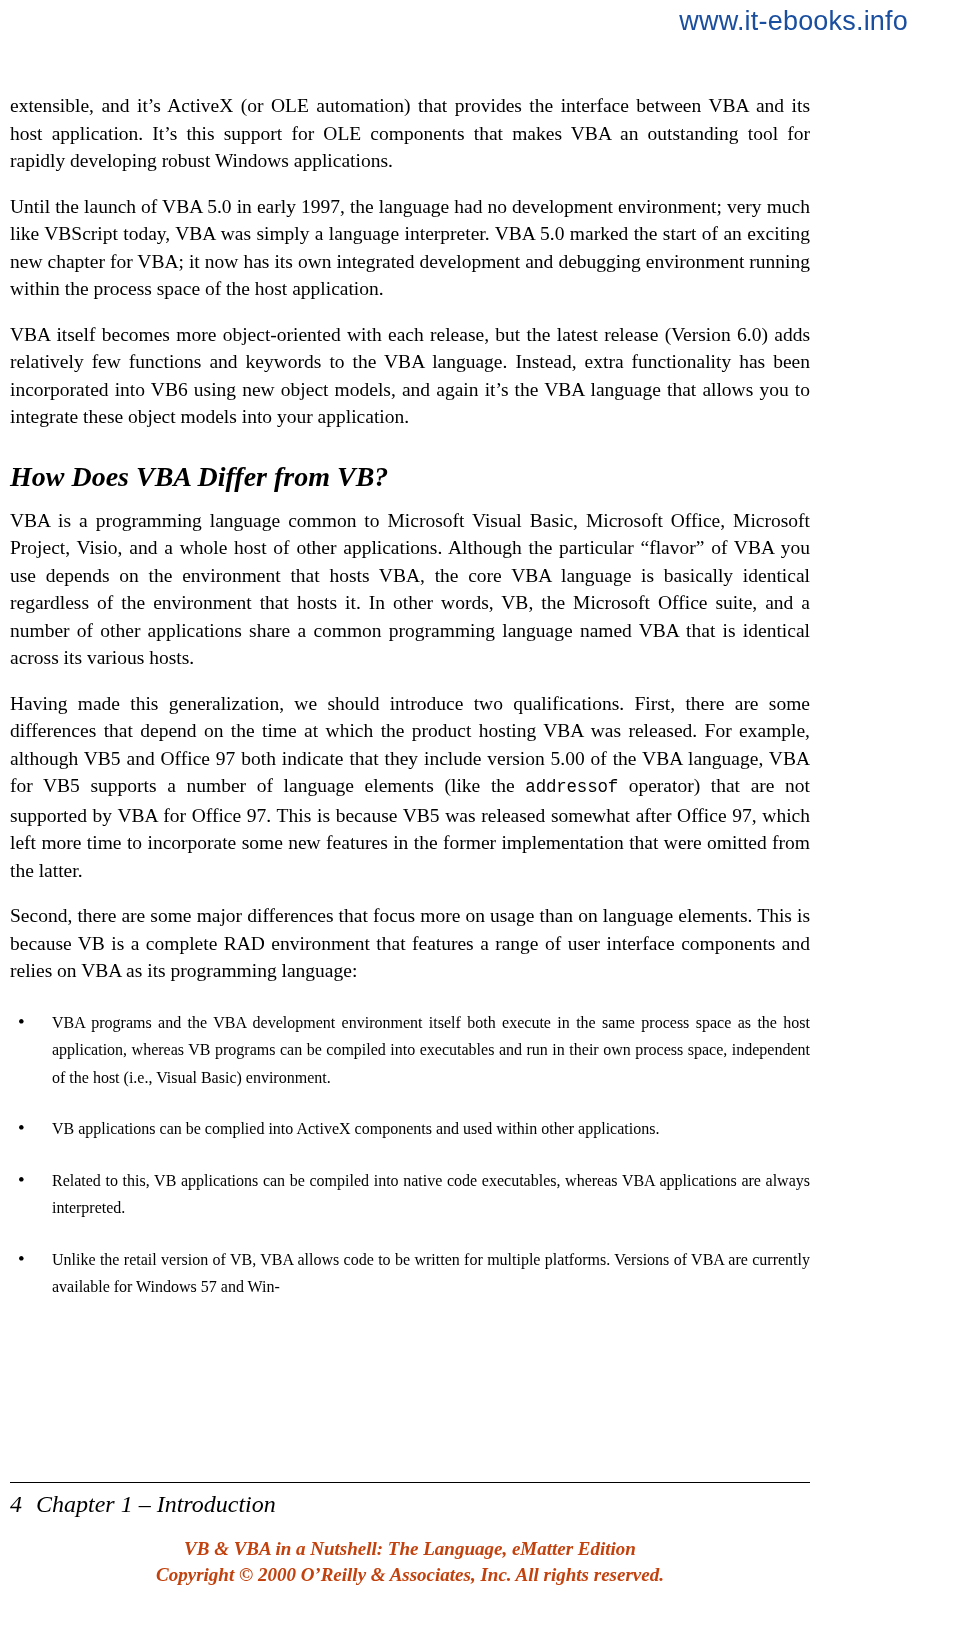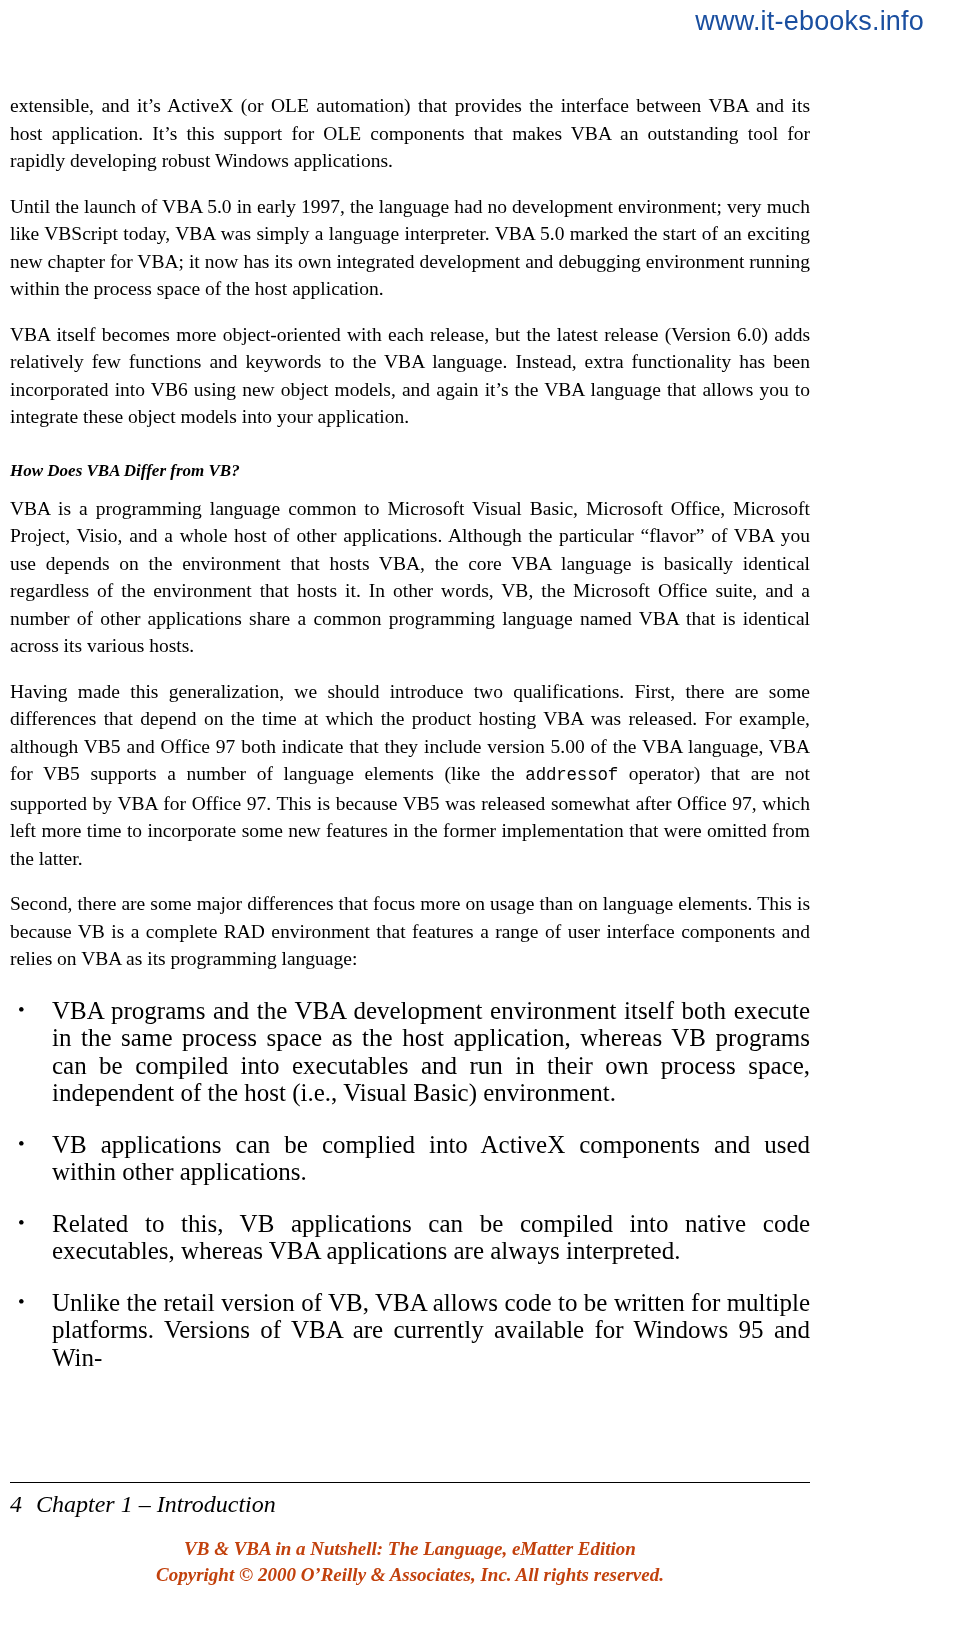--- a/index.html
+++ b/index.html
@@ -12,21 +12,21 @@
     width: 960px;
     height: 1628px;
     background: #ffffff;
     font-family: "Liberation Serif", serif;
     color: #000000;
     overflow: hidden;
   }
   .watermark {
     position: absolute;
     top: 6px;
-    right: 36px;
+    right: 52px;
     font-family: "Liberation Sans", sans-serif;
     font-size: 27px;
     color: #1a4fa0;
     letter-spacing: 0.2px;
   }
   .content {
     position: absolute;
     left: 10px;
     top: 92px;
     width: 800px;
@@ -40,39 +40,39 @@
     text-justify: inter-word;
     hyphens: none;
   }
   p.gap {
     margin-top: 18px;
   }
   h2.section {
     font-family: "Liberation Serif", serif;
     font-style: italic;
     font-weight: bold;
-    font-size: 17px;
+    font-size: 28px;
     margin: 30px 0 14px 0;
     text-align: left;
   }
   code.mono {
     font-family: "Liberation Mono", monospace;
     font-size: 17.5px;
     letter-spacing: -0.2px;
   }
   ul.bullets {
     list-style: none;
     margin: 18px 0 0 0;
     padding: 0;
   }
   ul.bullets li {
     position: relative;
     padding-left: 42px;
     margin-bottom: 14px;
-    font-size: 25px;
+    font-size: 16px;
     line-height: 27.5px;
     text-align: justify;
     margin-top: 24px;
   }
   ul.bullets li:before {
     content: "\2022";
     position: absolute;
     left: 8px;
     top: -1px;
     font-size: 19px;
@@ -128,21 +128,21 @@
     <p>VBA is a programming language common to Microsoft Visual Basic, Microsoft Office, Microsoft Project, Visio, and a whole host of other applications. Although the particular “flavor” of VBA you use depends on the environment that hosts VBA, the core VBA language is basically identical regardless of the environment that hosts it. In other words, VB, the Microsoft Office suite, and a number of other applications share a common programming language named VBA that is identical across its various hosts.</p>
 
     <p class="gap"><span>Having made this generalization, we should introduce two qualifications. First, there are some differences that depend on the time at which the product hosting VBA was released. For example, although VB5 and Office 97 both indicate that they include version 5.00 of the VBA language, VBA for VB5 supports a number of language elements (like the </span><code class="mono">addressof</code><span> operator) that are not supported by VBA for Office 97. This is because VB5 was released somewhat after Office 97, which left more time to incorporate some new features in the former implementation that were omitted from the latter.</span></p>
 
     <p class="gap">Second, there are some major differences that focus more on usage than on language elements. This is because VB is a complete RAD environment that features a range of user interface components and relies on VBA as its programming language:</p>
 
     <ul class="bullets">
       <li>VBA programs and the VBA development environment itself both execute in the same process space as the host application, whereas VB programs can be compiled into executables and run in their own process space, independent of the host (i.e., Visual Basic) environment.</li>
       <li>VB applications can be complied into ActiveX components and used within other applications.</li>
       <li>Related to this, VB applications can be compiled into native code executables, whereas VBA applications are always interpreted.</li>
-      <li>Unlike the retail version of VB, VBA allows code to be written for multiple platforms. Versions of VBA are currently available for Windows 95 and Win-</li>
+      <li>Unlike the retail version of VB, VBA allows code to be written for multiple platforms. Versions of VBA are currently available for Windows 57 and Win-</li>
     </ul>
 
   </div>
 
   <div class="footer-rule"></div>
 
   <div class="folio">
     <span class="num">4</span><span>Chapter 1 – Introduction</span>
   </div>
 

